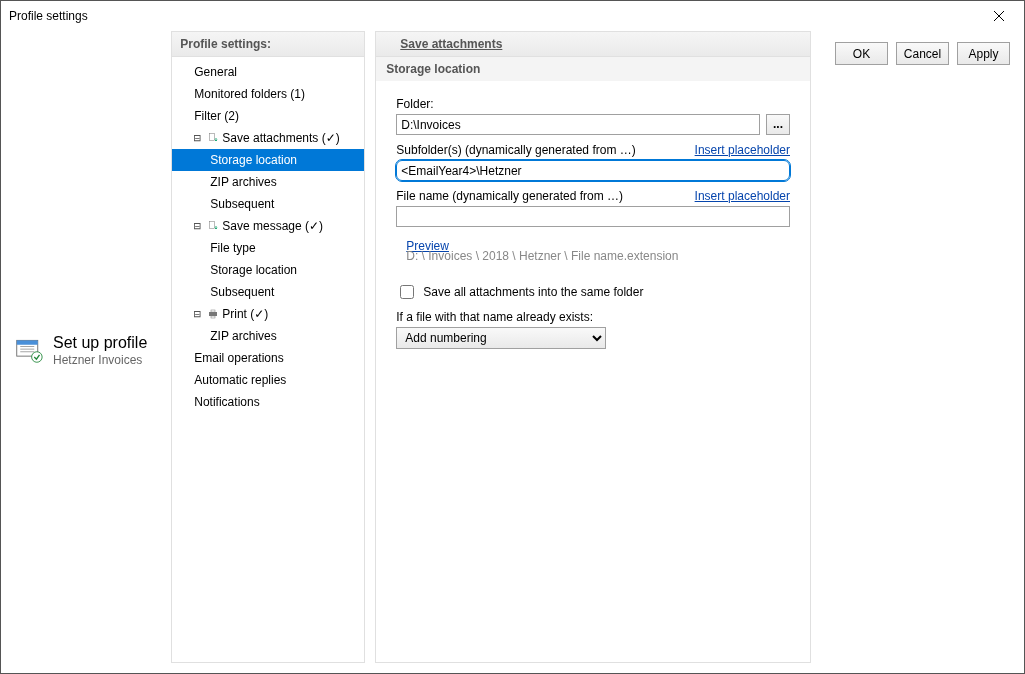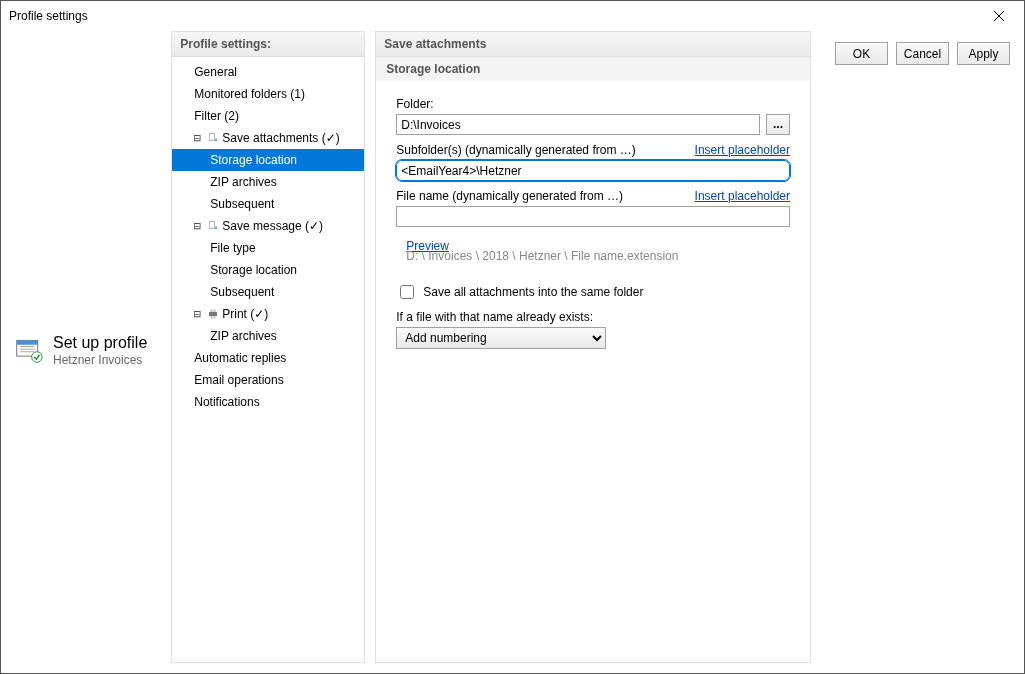--- a/index.html
+++ b/index.html
@@ -99,22 +99,23 @@
     .main {
       flex: 1;
       border: 1px solid #e0e0e0;
       overflow: hidden;
       display: flex; flex-direction: column;
     }
     .section-hd {
       background: linear-gradient(to bottom, #f5f5f5, #eaeaea);
       border-bottom: 1px solid #e0e0e0;
       font-weight: bold;
-      padding: 5px 8px;
+      padding: 5px 24px;
       color: #555;
+      text-decoration: underline;
     }
     .section-sub {
       background: #f4f4f4;
       font-weight: bold;
       padding: 5px 10px;
       color: #555;
     }
     .panel {
       padding: 16px 20px;
       display: flex; flex-direction: column; gap: 8px;
@@ -268,24 +269,24 @@
                 <rect x="1" y="3" width="8" height="4" fill="#777"></rect>
                 <rect x="3" y="1" width="4" height="2" fill="#fff" stroke="#777" stroke-width="0.5"></rect>
                 <rect x="3" y="7" width="4" height="2" fill="#fff" stroke="#777" stroke-width="0.5"></rect>
               </svg>
               <span>Print  (✓)</span>
             </div>
             <div class="node d2">
               <span>ZIP archives</span>
             </div>
             <div class="node d0">
+              <span>Email operations</span>
+            </div>
+            <div class="node d0">
               <span>Automatic replies</span>
-            </div>
-            <div class="node d0">
-              <span>Email operations</span>
             </div>
             <div class="node d0">
               <span>Notifications</span>
             </div>
           </div>
       </div>
 
       <div class="main">
         <div class="section-hd">Save attachments</div>
         <div class="section-sub">Storage location</div>

